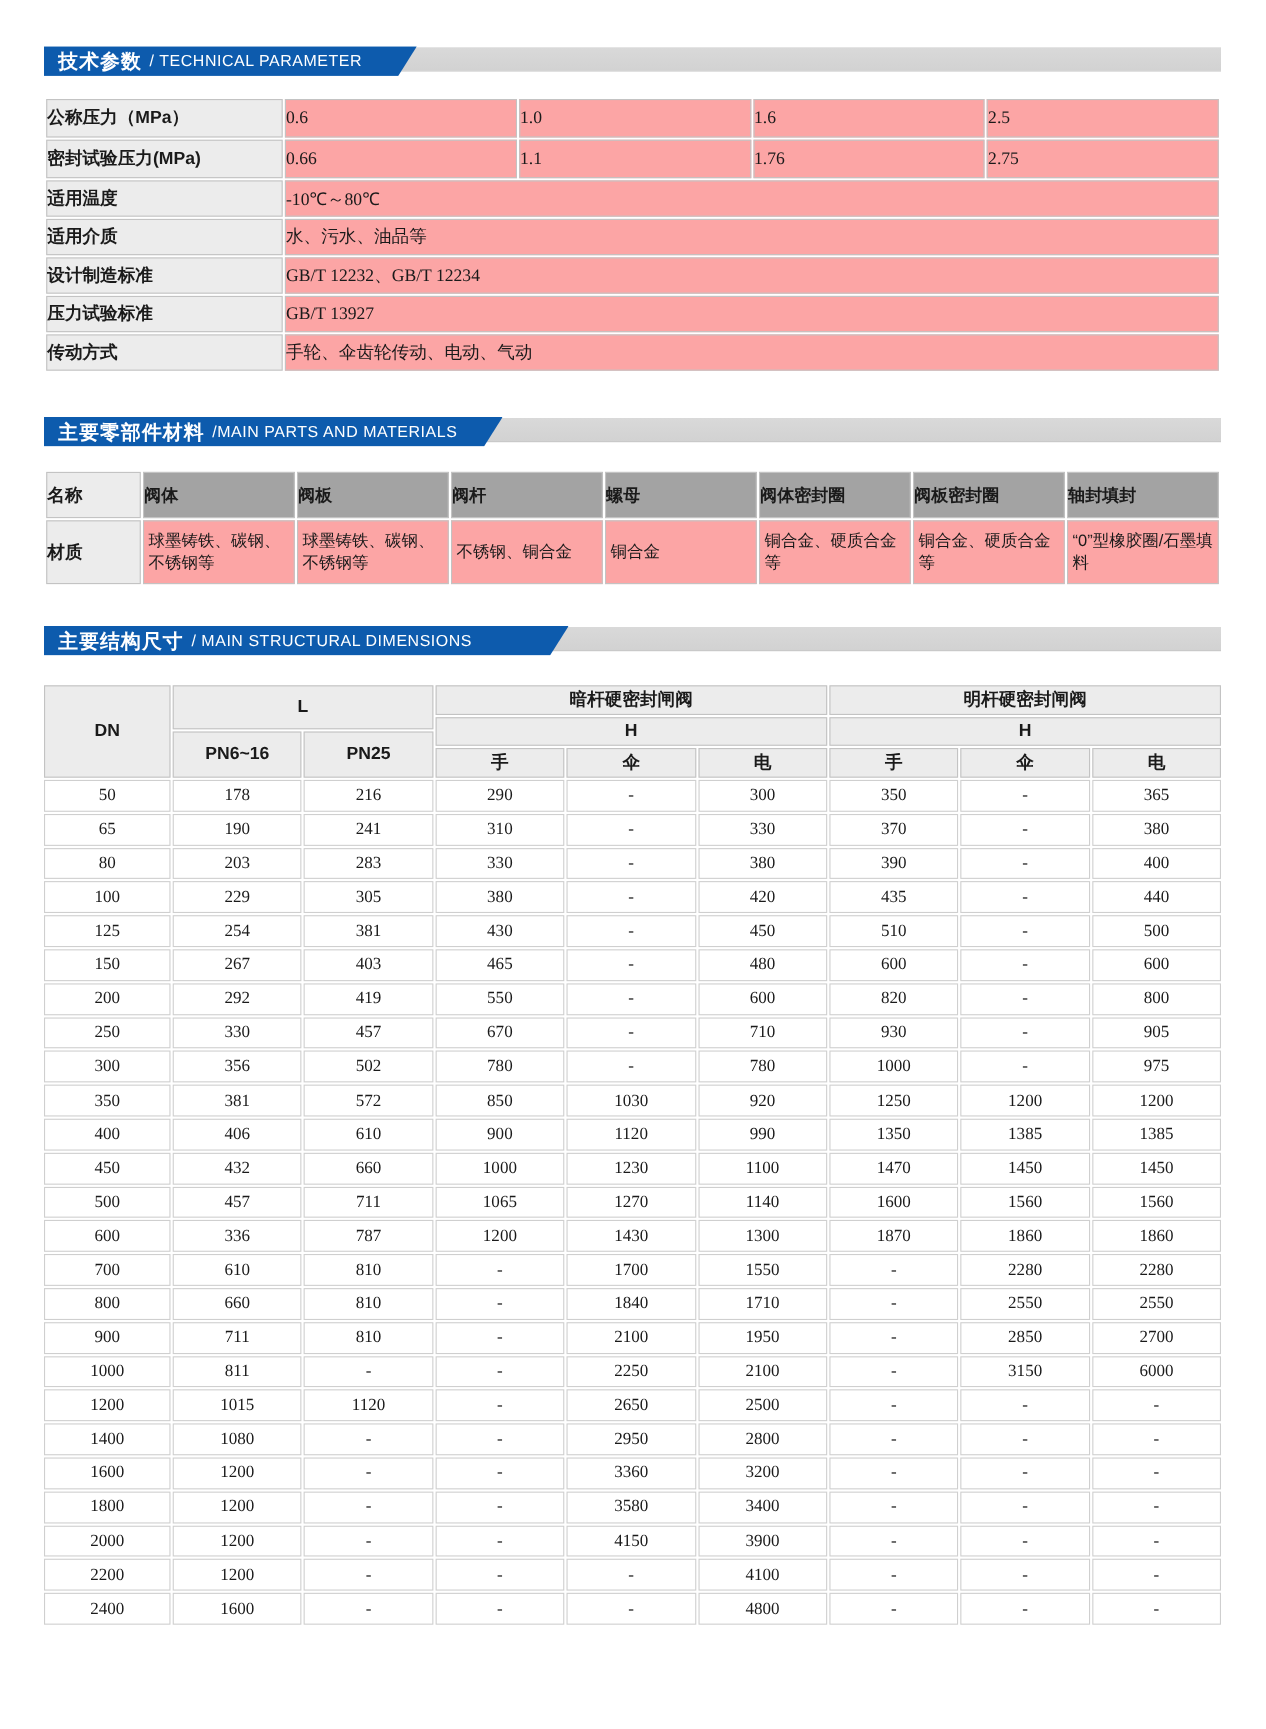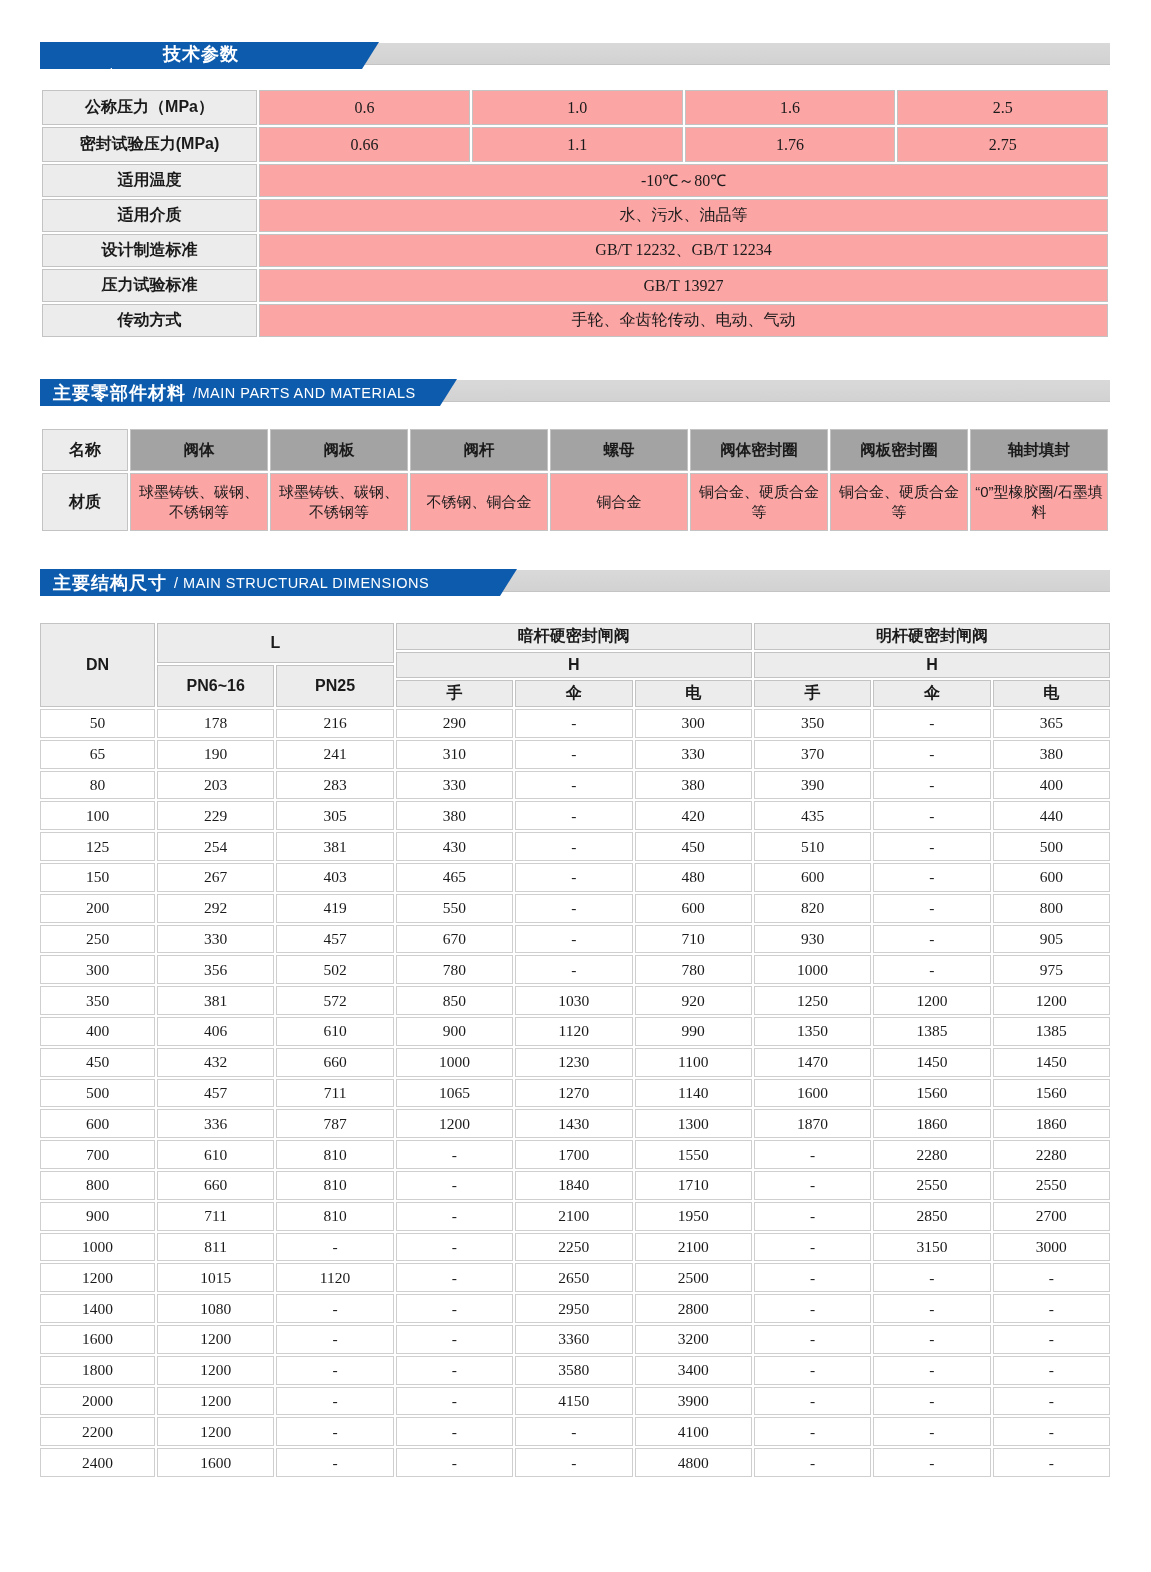--- a/index.html
+++ b/index.html
@@ -26,30 +26,30 @@
     border-bottom:1px solid #c4c4c4;
   }
   .banner .blue{
     position:absolute;left:0;top:0;height:27px;
     background:var(--banner-blue);
     clip-path:polygon(0 0,100% 0,calc(100% - 17px) 100%,0 100%);
     display:flex;align-items:center;padding:0 30px 0 13px;color:#fff;white-space:nowrap;
   }
   .banner .zh{font-size:18px;font-weight:bold;letter-spacing:1px;}
   .banner .en{font-size:14.5px;margin-left:7px;letter-spacing:.5px;}
-  .banner.b1 .blue{width:339px;flex-direction:column;}
+  .banner.b1 .blue{width:339px;}
   .banner.b2 .blue{width:417px;}
   .banner.b3 .blue{width:477px;}
   .banner.b1{margin-top:42px;}
   .banner.b2{margin-top:40px;}
   .banner.b3{margin-top:36px;}
 
   
   table{border-collapse:separate;border-spacing:2px;width:1070px;table-layout:fixed;}
-  th,td{border:1px solid var(--border);text-align:center;vertical-align:middle;}
+  th,td{border:1px solid var(--border);text-align:left;vertical-align:middle;}
   th{background:var(--header-cell-bg);font-weight:bold;font-size:16px;}
   td{background:#fca5a5;font-family:"Liberation Serif",serif;font-size:16px;}
 
   .t1{margin-top:19px;}
   .t1 th,.t1 td{height:33px;}
   .t1 .row-tall th,.t1 .row-tall td{height:35px;}
 
   .t2{margin-top:21px;}
   .t2 .name-row th,.t2 .name-row td{height:42px;}
   .t2 .mat-row th,.t2 .mat-row td{height:58px;}
@@ -402,21 +402,21 @@
         <div class="bc">2700</div>
       
         <div class="bc">1000</div>
         <div class="bc">811</div>
         <div class="bc">-</div>
         <div class="bc">-</div>
         <div class="bc">2250</div>
         <div class="bc">2100</div>
         <div class="bc">-</div>
         <div class="bc">3150</div>
-        <div class="bc">3000</div>
+        <div class="bc">6000</div>
       
         <div class="bc">1200</div>
         <div class="bc">1015</div>
         <div class="bc">1120</div>
         <div class="bc">-</div>
         <div class="bc">2650</div>
         <div class="bc">2500</div>
         <div class="bc">-</div>
         <div class="bc">-</div>
         <div class="bc">-</div>

